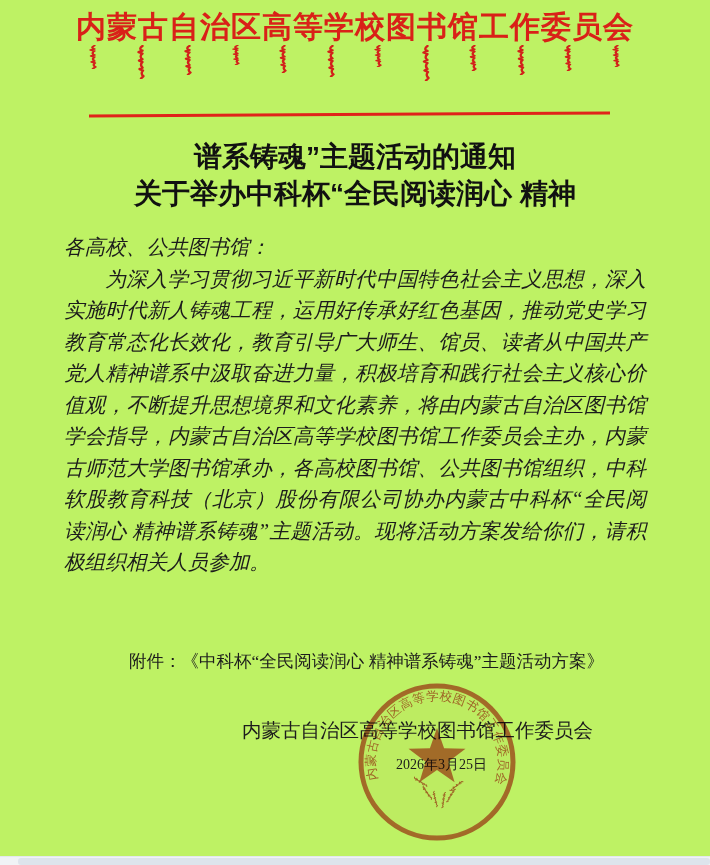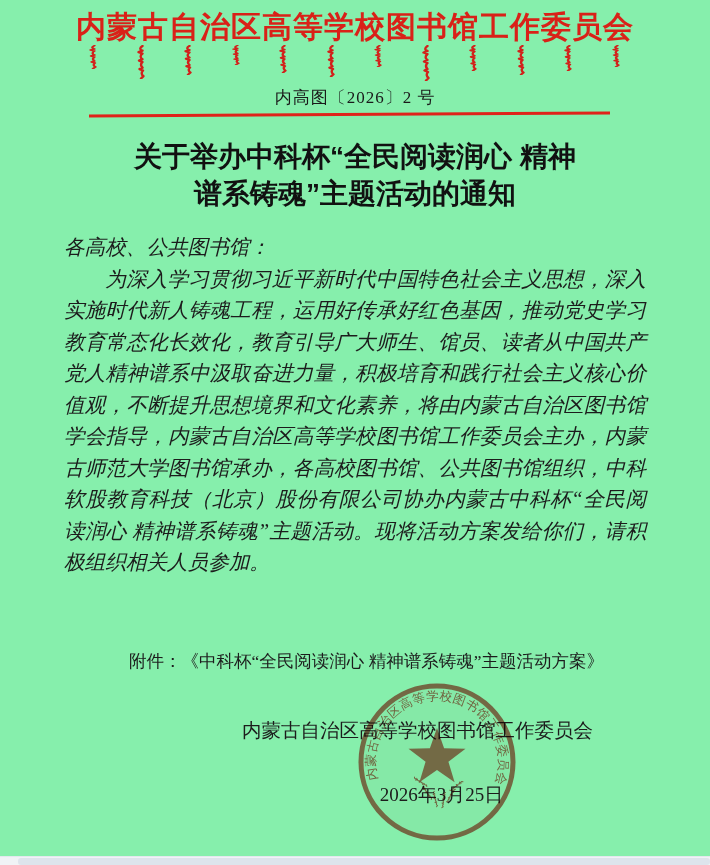--- a/index.html
+++ b/index.html
@@ -1,21 +1,21 @@
 <!DOCTYPE html>
 <html><head>
 <meta charset="utf-8">
 <style>
   * { margin:0; padding:0; box-sizing:border-box; }
   html,body { background:#fff; }
   .page {
     position:relative;
     width:710px; height:865px;
     margin:0 auto;
-    background:#86efac;
+    background:#bef264;
     overflow:hidden;
     font-family:"Liberation Serif","DejaVu Serif",serif;
   }
   .org-header {
     position:absolute; top:7px; left:0; width:710px;
     text-align:center;
     color:#d92118;
     font-family:"Liberation Serif","DejaVu Serif",serif;
     font-weight:bold;
     font-size:30px;
@@ -68,23 +68,22 @@
     position:absolute; top:717px; left:242px; width:341px;
     text-align:center;
     color:#1c1c1c;
     font-size:19.5px;
     white-space:nowrap;
   }
   .signature-date {
     position:absolute; top:756px; left:371px; width:141px;
     text-align:center;
     color:#1c1c1c;
-    font-size:19px;
+    font-size:14px;
     white-space:nowrap;
-    margin-top:26px;
   }
   .seal {
     position:absolute; left:354px; top:680px; width:166px; height:166px;
     mix-blend-mode:multiply;
     opacity:0.9;
   }
   .scrollbar-track {
     position:absolute; left:0; bottom:0; width:710px; height:9px;
     background:#f0f3f6;
     border-top:1px solid #e3e8ee;
@@ -141,27 +140,26 @@
         <use href="#mg" stroke="#d2201a" stroke-width="2.4"></use>
       </svg>
     <svg width="13" height="26" viewBox="0 0 13 36" preserveAspectRatio="none">
         <use href="#mg" stroke="#d2201a" stroke-width="2.4"></use>
       </svg>
     <svg width="13" height="22" viewBox="0 0 13 36" preserveAspectRatio="none">
         <use href="#mg" stroke="#d2201a" stroke-width="2.4"></use>
       </svg>
   </div>
 
-  <div class="doc-number">内高图〔2026〕2 号</div>
 
   <div class="red-line"></div>
 
   <div class="doc-title">
+    <div>谱系铸魂”主题活动的通知</div>
     <div>关于举办中科杯“全民阅读润心 精神</div>
-    <div>谱系铸魂”主题活动的通知</div>
   </div>
 
   <div class="body-text">
     <p>各高校、公共图书馆：</p>
     <p class="indent">为深入学习贯彻习近平新时代中国特色社会主义思想，深入实施时代新人铸魂工程，运用好传承好红色基因，推动党史学习教育常态化长效化，教育引导广大师生、馆员、读者从中国共产党人精神谱系中汲取奋进力量，积极培育和践行社会主义核心价值观，不断提升思想境界和文化素养，将由内蒙古自治区图书馆学会指导，内蒙古自治区高等学校图书馆工作委员会主办，内蒙古师范大学图书馆承办，各高校图书馆、公共图书馆组织，中科软股教育科技（北京）股份有限公司协办内蒙古中科杯“全民阅读润心 精神谱系铸魂”主题活动。现将活动方案发给你们，请积极组织相关人员参加。</p>
   </div>
 
   <div class="attachment">附件：《中科杯“全民阅读润心 精神谱系铸魂”主题活动方案》</div>
 
   <div class="signature-org">内蒙古自治区高等学校图书馆工作委员会</div>

